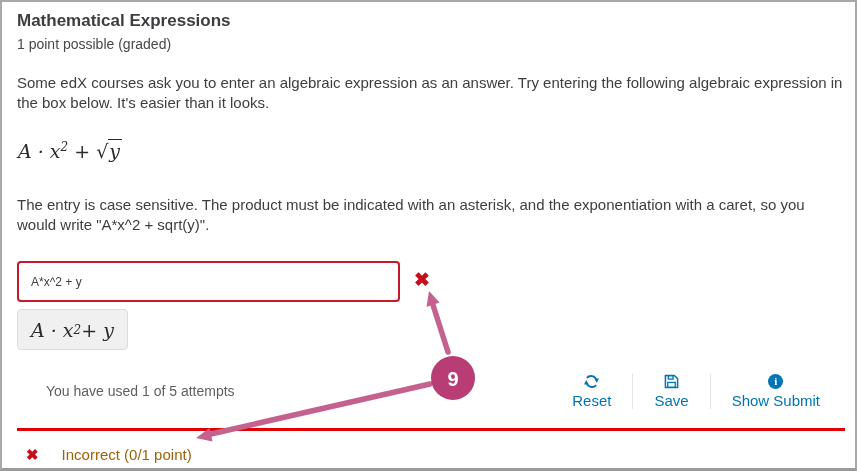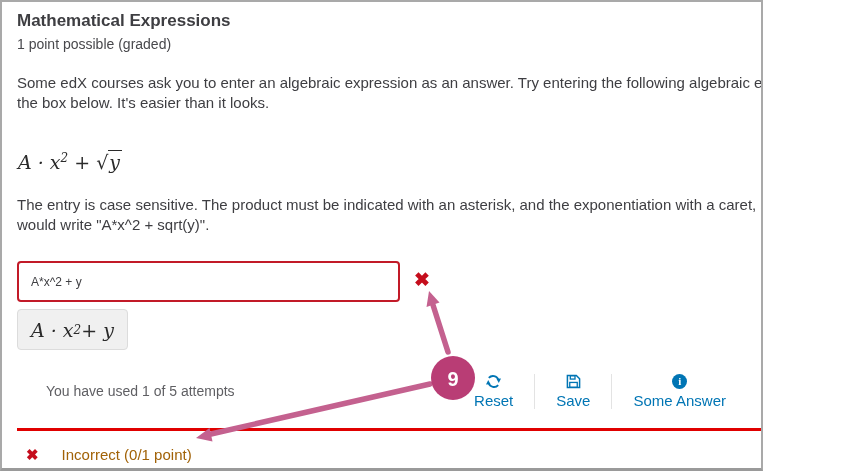--- a/index.html
+++ b/index.html
@@ -1,20 +1,20 @@
 <!DOCTYPE html>
 <html><head>
 <meta charset="utf-8">
 <style>
   * { margin: 0; padding: 0; box-sizing: border-box; }
   body { background: #fff; font-family: "Liberation Sans", sans-serif; }
 
   .page {
     position: relative;
-    width: 763px;
+    width: 857px;
     height: 471px;
     background: #ffffff;
     border: 2px solid #a9a9a9;
     border-bottom: 3px solid #9a9a9a;
     overflow: hidden;
     color: #3e3e42;
     padding-left: 32px;
   }
 
   .abs { position: absolute; }
@@ -48,21 +48,21 @@
     white-space: nowrap;
   }
   .math sup {
     font-size: 12px;
     vertical-align: super;
     line-height: 0;
   }
   .math .radical { font-style: normal; }
   .math .sqrt-arg { border-top: 1px solid #2b2b2b; padding: 0 2px 0 1px; }
 
-  .math-main { left: 16px; top: 138px; margin-top: 11px; }
+  .math-main { left: 16px; top: 138px; }
 
   .answer-input {
     left: 15px; top: 259px;
     width: 383px; height: 41px;
     border: 2px solid #c21a28;
     border-radius: 4px;
     padding: 0 12px;
     font-size: 12px;
     font-family: "Liberation Sans", sans-serif;
     color: #3e3e42;
@@ -231,21 +231,21 @@
             <rect x="4.6" y="1.8" width="5" height="3.6" fill="none" stroke="#0075b4" stroke-width="1.4"></rect>
             <rect x="4" y="9" width="8" height="5.2" fill="none" stroke="#0075b4" stroke-width="1.4"></rect>
           </svg>
         </span>
         <span>Save</span>
       </button>
       <button class="action-btn">
         <span class="icon-box">
           <span class="info-icon">i</span>
         </span>
-        <span>Some Answer</span>
+        <span>Show Submit</span>
       </button>
     </div>
   </div>
 
   <div class="abs status-line"></div>
 
   <div class="abs incorrect-row">
     <span class="x-mark-status">✖</span>
     <span class="incorrect-text">Incorrect (0/1 point)</span>
   </div>

